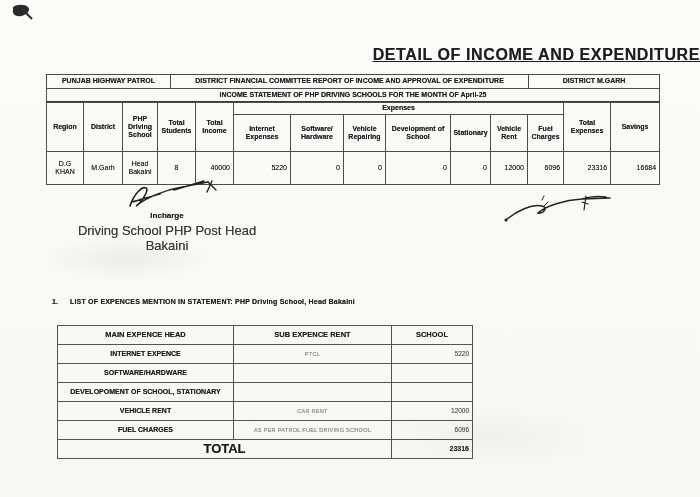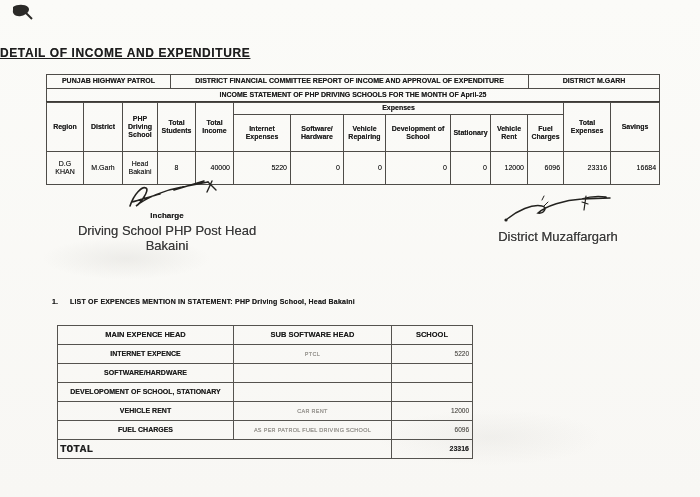--- a/index.html
+++ b/index.html
@@ -19,21 +19,21 @@
       linear-gradient(#fbfbf8,#f8f7f4);
   }
   .scan-text{ text-shadow:0 0 .6px rgba(40,40,40,.65); }
 
   
   .corner-mark{position:absolute;left:11px;top:3px;width:22px;height:18px;}
 
   
   .doc-title{
     position:absolute;top:46px;left:0;width:100%;
-    text-align:left;font-weight:bold;font-size:12px;
+    text-align:right;font-weight:bold;font-size:16px;
     letter-spacing:.6px;text-decoration:underline;
   }
 
   
   .tbl-wrap{position:absolute;left:46px;top:74px;width:613px;}
   table{border-collapse:collapse;table-layout:fixed;width:613px;}
   td,th{border:1px solid #4e4c48;padding:0 2px;font-size:7px;line-height:1.15;overflow:hidden;}
   .banner td{font-weight:bold;text-align:center;height:13px;font-size:7px;}
   .subtitle-row td{font-weight:bold;text-align:center;height:12px;font-size:7px;border-bottom:2px solid #3c3a36;}
   .hdr th{font-weight:bold;text-align:center;background:transparent;}
@@ -59,21 +59,21 @@
   .list-heading .num{display:inline-block;width:18px;}
 
   
   .tbl2-wrap{position:absolute;left:57px;top:325px;width:415px;}
   .tbl2{width:415px;}
   .tbl2 td,.tbl2 th{border:1px solid #55534f;height:18px;}
   .tbl2 th{font-size:7.5px;font-weight:bold;text-align:center;}
   .tbl2 .main{font-weight:bold;text-align:center;font-size:7px;}
   .tbl2 .sub{text-align:center;font-size:5.5px;color:#a8a49d;filter:blur(.35px);letter-spacing:.3px;}
   .tbl2 .amt{text-align:right;font-size:6.5px;color:#6b6862;padding-right:3px;filter:blur(.25px);}
-  .tbl2 .total-lbl{font-weight:bold;text-align:left;font-size:11px;font-family:Liberation Mono, monospace;}
+  .tbl2 .total-lbl{font-weight:bold;text-align:center;font-size:13px;}
   .tbl2 .total-amt{font-weight:bold;text-align:right;font-size:7px;color:#2a2a2a;padding-right:3px;}
 </style>
 </head>
 <body>
 
 <div class="page scan-text">
 
   <svg class="corner-mark" viewBox="0 0 22 18">
     <path d="M2,4 C6,1 14,1 17,4 C20,7 16,12 10,13 C5,14 1,11 2,7 Z" fill="#2b2a28"></path>
     <path d="M15,10 L21,16" stroke="#2b2a28" stroke-width="2" fill="none"></path>
@@ -165,38 +165,37 @@
     <div class="org">Driving School PHP Post Head Bakaini</div>
   </div>
 
   <div class="sig sig-right">
     <svg width="120" height="32" viewBox="0 0 120 32">
       <path d="M8,26 C20,16 34,10 44,12 C50,13 46,20 40,19 C48,12 66,6 84,5 L112,4 M84,5 C90,3 100,2 108,3" fill="none" stroke="#23221f" stroke-width="1.5" stroke-linecap="round"></path>
       <circle cx="8" cy="26" r="1.6" fill="#23221f"></circle>
       <path d="M88,2 L86,16 M90,10 L84,8" fill="none" stroke="#23221f" stroke-width="1.2" stroke-linecap="round"></path>
       <path d="M44,6 L46,2 M46,12 L50,8" fill="none" stroke="#23221f" stroke-width="1" stroke-linecap="round"></path>
     </svg>
-    <div class="org">District Muzaffargarh</div>
   </div>
 
   <div class="list-heading">
     <span class="num">1.</span><span>LIST OF EXPENCES MENTION IN STATEMENT: PHP Driving School, Head Bakaini</span>
   </div>
 
   <div class="tbl2-wrap">
     <table class="tbl2">
       <colgroup>
           <col style="width:176px">
           <col style="width:158px">
           <col style="width:81px">
         </colgroup>
       <tbody>
           <tr>
         <th>MAIN EXPENCE HEAD</th>
-        <th>SUB SOFTWARE HEAD</th>
+        <th>SUB EXPENCE RENT</th>
         <th>SCHOOL</th>
       </tr>
       <tr>
         <td class="main">INTERNET EXPENCE</td>
         <td class="sub">PTCL</td>
         <td class="amt">5220</td>
       </tr>
       <tr>
         <td class="main">SOFTWARE/HARDWARE</td>
         <td class="sub"></td>

